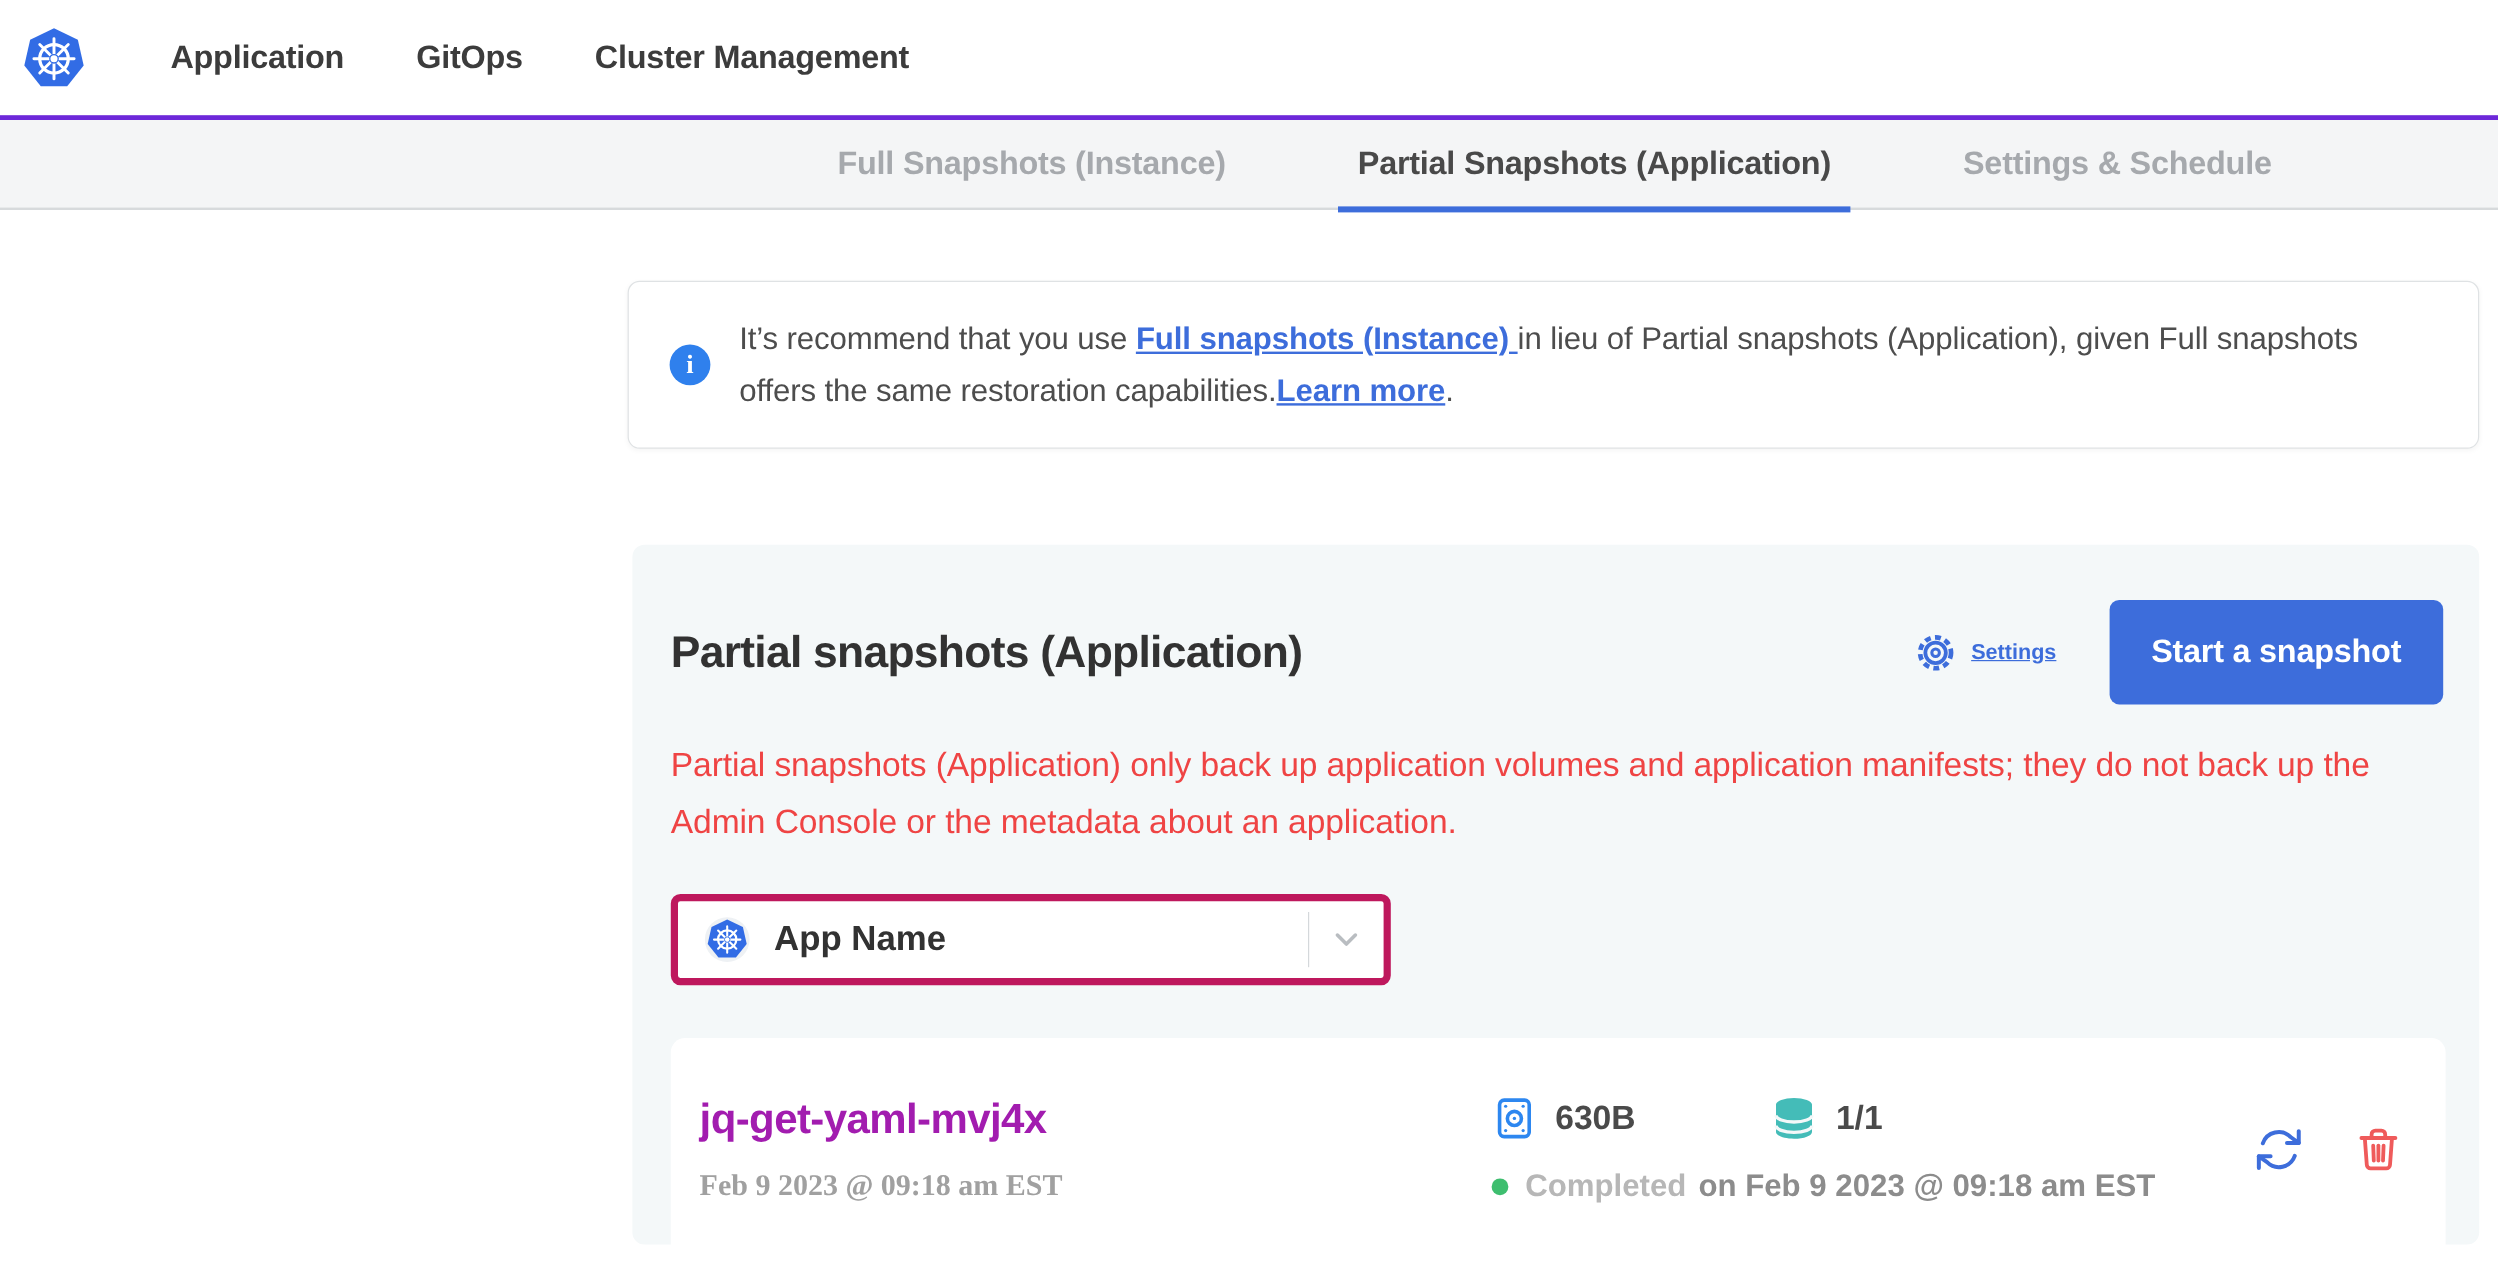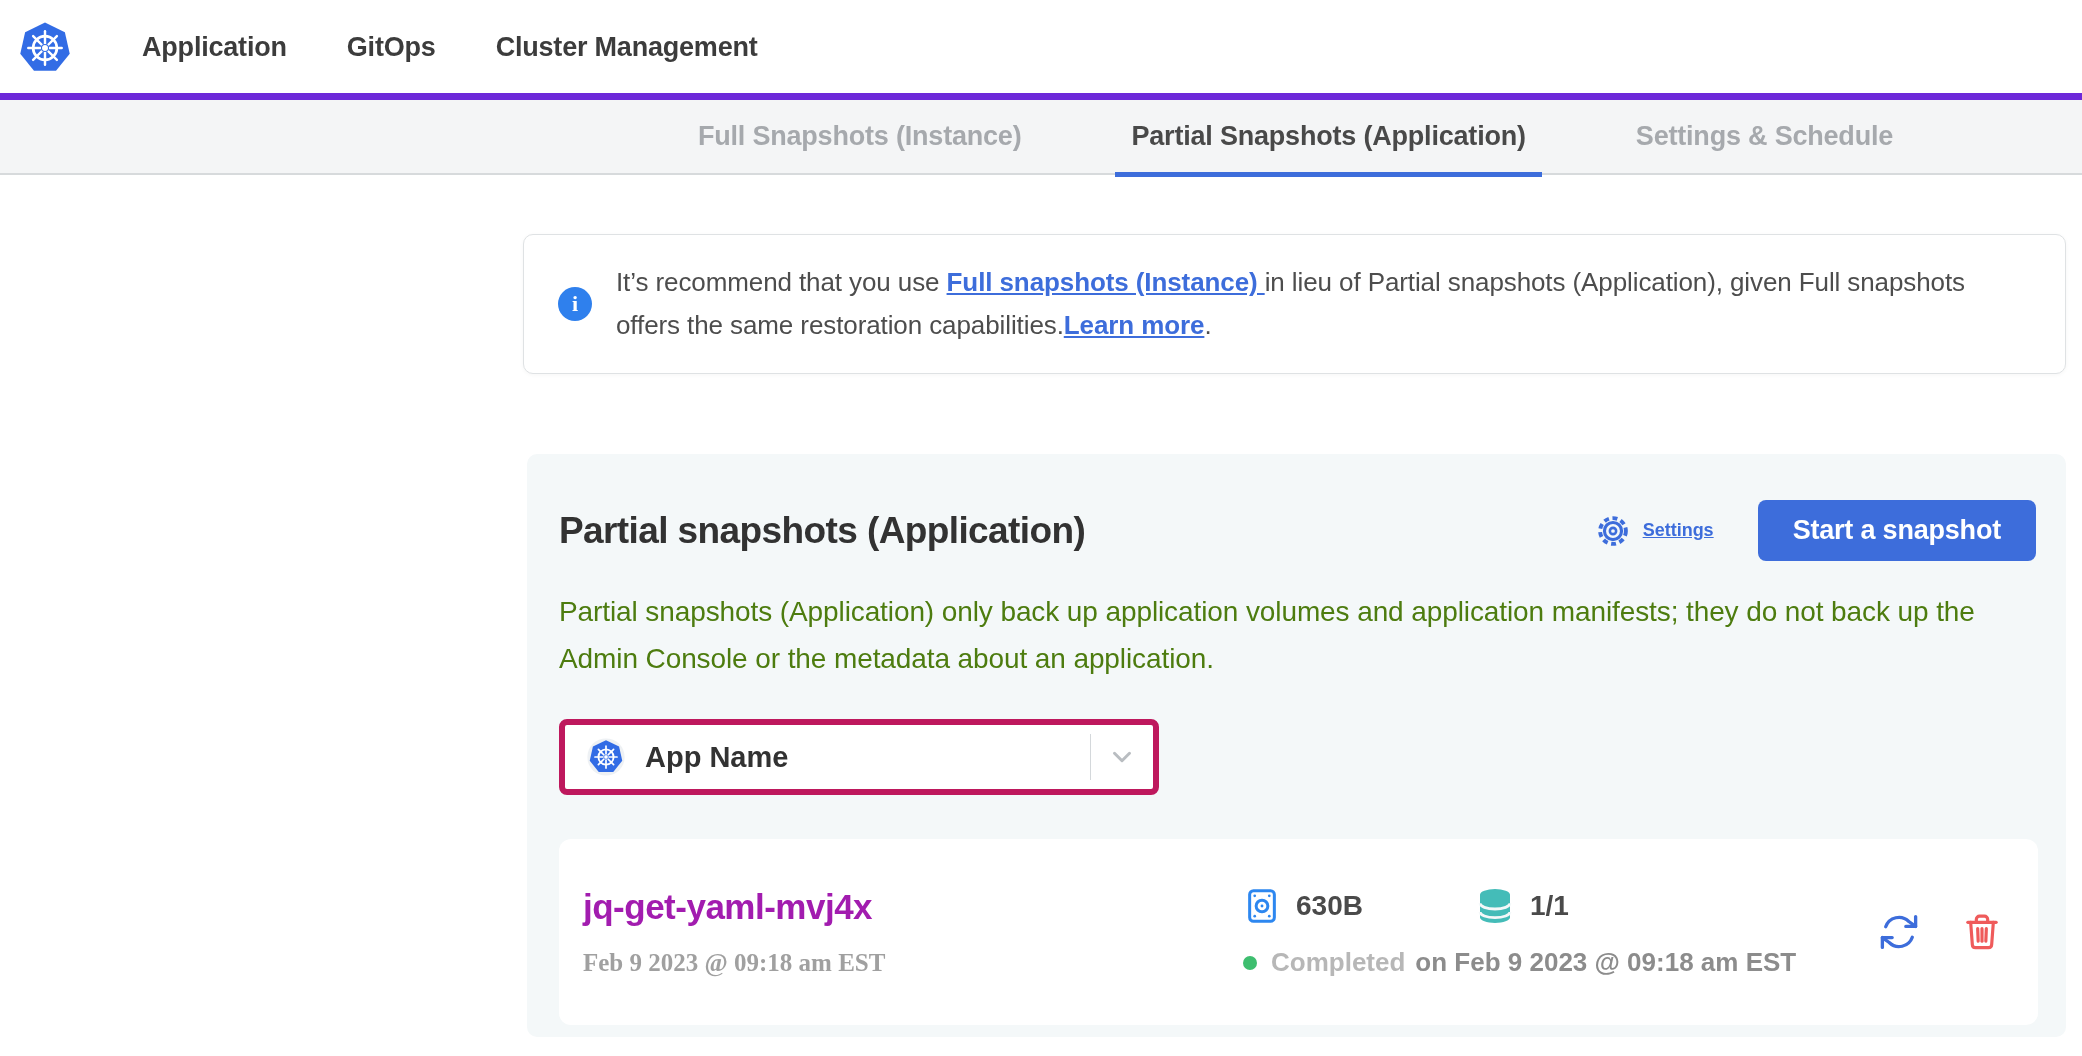--- a/index.html
+++ b/index.html
@@ -7,21 +7,21 @@
   body {
     width: 2082px; height: 1056px; overflow: hidden;
     font-family: "Liberation Sans", sans-serif;
     -webkit-font-smoothing: antialiased;
   }
 
   
   .topnav {
     height: 100px; display: flex; align-items: center;
     padding-left: 18px; background: #fff;
-    border-bottom: 7px solid #6d28d9;
+    border-bottom: 4px solid #6d28d9;
   }
   .logo { width: 54px; height: 54px; flex: 0 0 auto; margin-top: 2px; }
   .logo svg { width: 54px; height: 54px; display: block; }
   .navitems { display: flex; gap: 24px; margin-left: 52px; height: 100px; }
   .nav-item {
     position: relative; padding: 0 18px; line-height: 100px;
     font-size: 27px; font-weight: 700; color: #3c3c3c; cursor: pointer;
     white-space: nowrap; letter-spacing: -0.2px;
   }
   .nav-item.active::after {
@@ -71,25 +71,25 @@
   .header-right { margin-left: auto; display: flex; align-items: center; gap: 44px; }
   .settings-link {
     display: flex; align-items: center; gap: 12px;
     font-size: 18px; font-weight: 700; color: #3D6DDB; cursor: pointer;
   }
   .settings-link .label { text-decoration: underline; }
   .settings-link svg { display: block; }
   .start-btn {
     background: #3D6DDB; color: #fff; border: none; border-radius: 8px;
     font-family: "Liberation Sans", sans-serif;
-    font-size: 27px; font-weight: 700; padding: 15px 35px; cursor: pointer;
+    font-size: 27px; font-weight: 700; padding: 28px 35px; cursor: pointer;
     letter-spacing: -0.2px;
   }
   .panel-desc {
-    margin: 27px 0 0; font-size: 28px; line-height: 47px; color: #4d7c0f;
+    margin: 27px 0 0; font-size: 28px; line-height: 47px; color: #ef4444;
     max-width: 1445px; letter-spacing: -0.1px;
   }
 
   
   .dropdown {
     margin-top: 37px; width: 600px; height: 76px; background: #fff;
     border: 6px solid #be185d; border-radius: 8px;
     display: flex; align-items: center; padding-left: 22px; cursor: pointer; text-align: right;
   }
   .dropdown .k8s-badge { width: 38px; height: 38px; }

